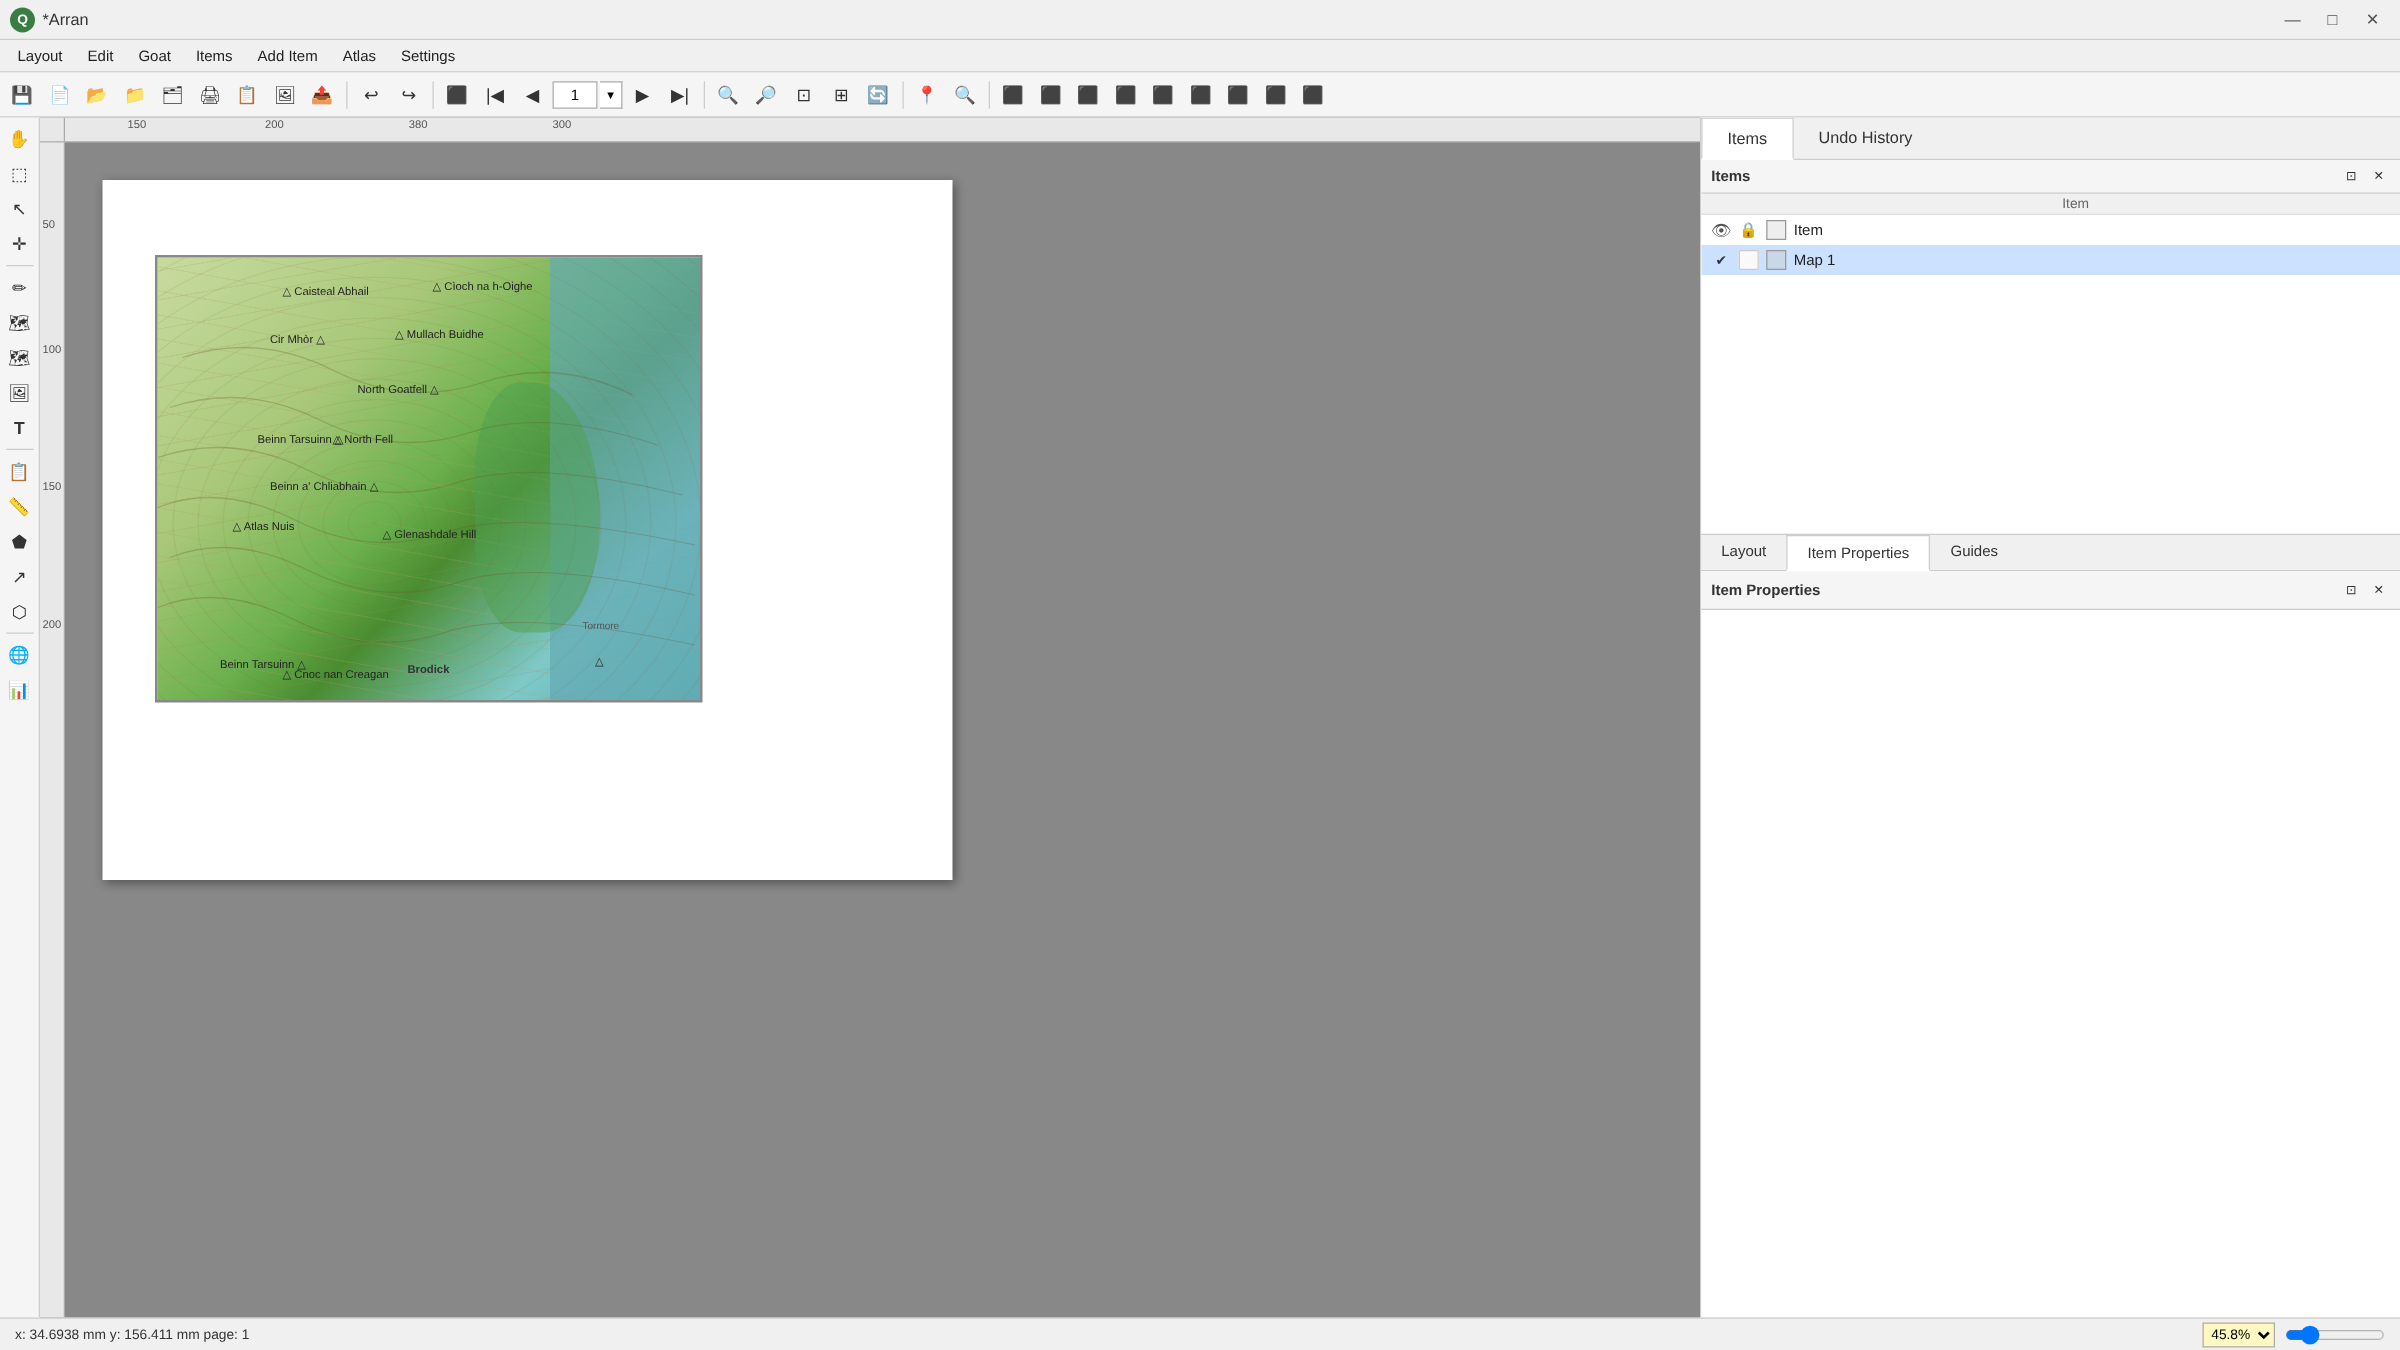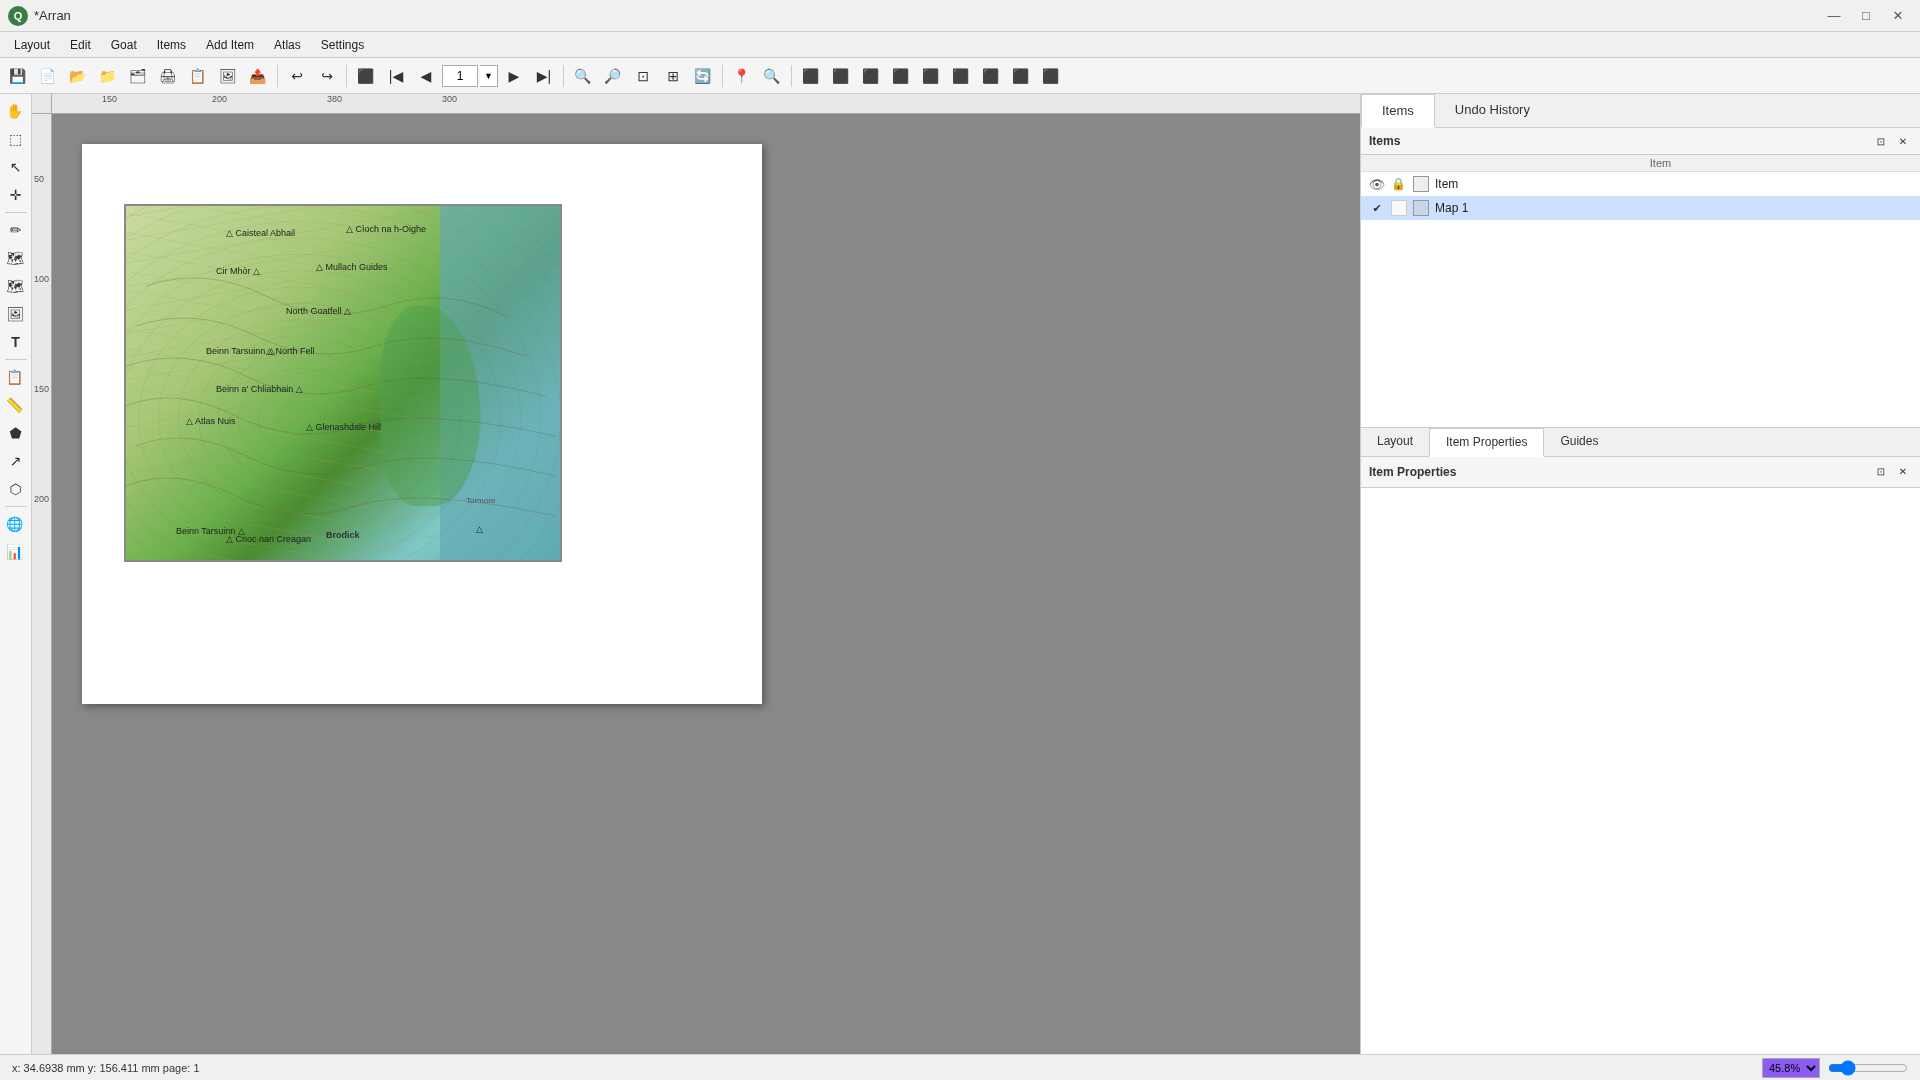--- a/index.html
+++ b/index.html
@@ -134,21 +134,21 @@
     .item-props-title { font-size: 12px; font-weight: 600; color: #333; }
     .item-props-content { flex: 1; overflow-y: auto; padding: 8px; }
 
     
     .statusbar {
       height: 26px; background: #f0f0f0; border-top: 1px solid #ccc;
       display: flex; align-items: center; justify-content: space-between;
       padding: 0 12px; flex-shrink: 0; font-size: 11px; color: #333;
     }
     .statusbar-right { display: flex; align-items: center; gap: 8px; }
-    .zoom-select { height: 20px; border: 1px solid #aaa; font-size: 11px; background: #8b5cf6; padding: 0 2px; }
+    .zoom-select { height: 20px; border: 1px solid #aaa; font-size: 11px; background: #fef9c3; padding: 0 2px; }
     .zoom-slider { width: 80px; }
 
     
     .checkmark { color: #333; font-size: 11px; }
 
     
     .eye-icon { font-size: 13px; color: #555; }
     .lock-icon { font-size: 12px; color: #888; }
   </style>
 </head>
@@ -277,21 +277,21 @@
                   <path d="M10,120 Q70,100 130,130 Q190,160 250,140 Q310,120 400,150" stroke="#6b5a30" stroke-width="1" fill="none"></path>
                   <path d="M0,160 Q60,140 120,170 Q180,200 240,180 Q300,160 420,190" stroke="#6b5a30" stroke-width="1" fill="none"></path>
                   <path d="M0,200 Q50,180 110,210 Q170,240 230,220 Q290,200 430,230" stroke="#6b5a30" stroke-width="1" fill="none"></path>
                   <path d="M10,240 Q60,220 120,250 Q180,280 240,260 Q300,240 430,270" stroke="#6b5a30" stroke-width="1" fill="none"></path>
                   <path d="M0,280 Q50,260 110,290 Q170,320 230,300 Q290,280 430,310" stroke="#6b5a30" stroke-width="1" fill="none"></path>
                 </svg>
 
                 <div style="position:absolute;top:22px;left:100px;font-size:9px;color:#222;white-space:nowrap;">△ Caisteal Abhail</div>
                 <div style="position:absolute;top:18px;left:220px;font-size:9px;color:#222;white-space:nowrap;">△ Cìoch na h-Oighe</div>
                 <div style="position:absolute;top:60px;left:90px;font-size:9px;color:#222;">Cir Mhòr △</div>
-                <div style="position:absolute;top:56px;left:190px;font-size:9px;color:#222;">△ Mullach Guides</div>
+                <div style="position:absolute;top:56px;left:190px;font-size:9px;color:#222;">△ Mullach Buidhe</div>
                 <div style="position:absolute;top:100px;left:160px;font-size:9px;color:#222;">North Goatfell △</div>
                 <div style="position:absolute;top:140px;left:140px;font-size:9px;color:#222;">△ North Fell</div>
                 <div style="position:absolute;top:140px;left:80px;font-size:9px;color:#222;">Beinn Tarsuinn △</div>
                 <div style="position:absolute;top:178px;left:90px;font-size:9px;color:#222;">Beinn a' Chliabhain △</div>
                 <div style="position:absolute;top:210px;left:60px;font-size:9px;color:#222;">△ Atlas Nuis</div>
                 <div style="position:absolute;top:216px;left:180px;font-size:9px;color:#222;">△ Glenashdale Hill</div>
                 <div style="position:absolute;top:320px;left:50px;font-size:9px;color:#222;">Beinn Tarsuinn △</div>
                 <div style="position:absolute;top:324px;left:200px;font-size:9px;color:#333;font-weight:bold;">Brodick</div>
                 <div style="position:absolute;top:328px;left:100px;font-size:9px;color:#222;">△ Cnoc nan Creagan</div>
                 <div style="position:absolute;top:318px;left:350px;font-size:9px;color:#222;">△</div>

